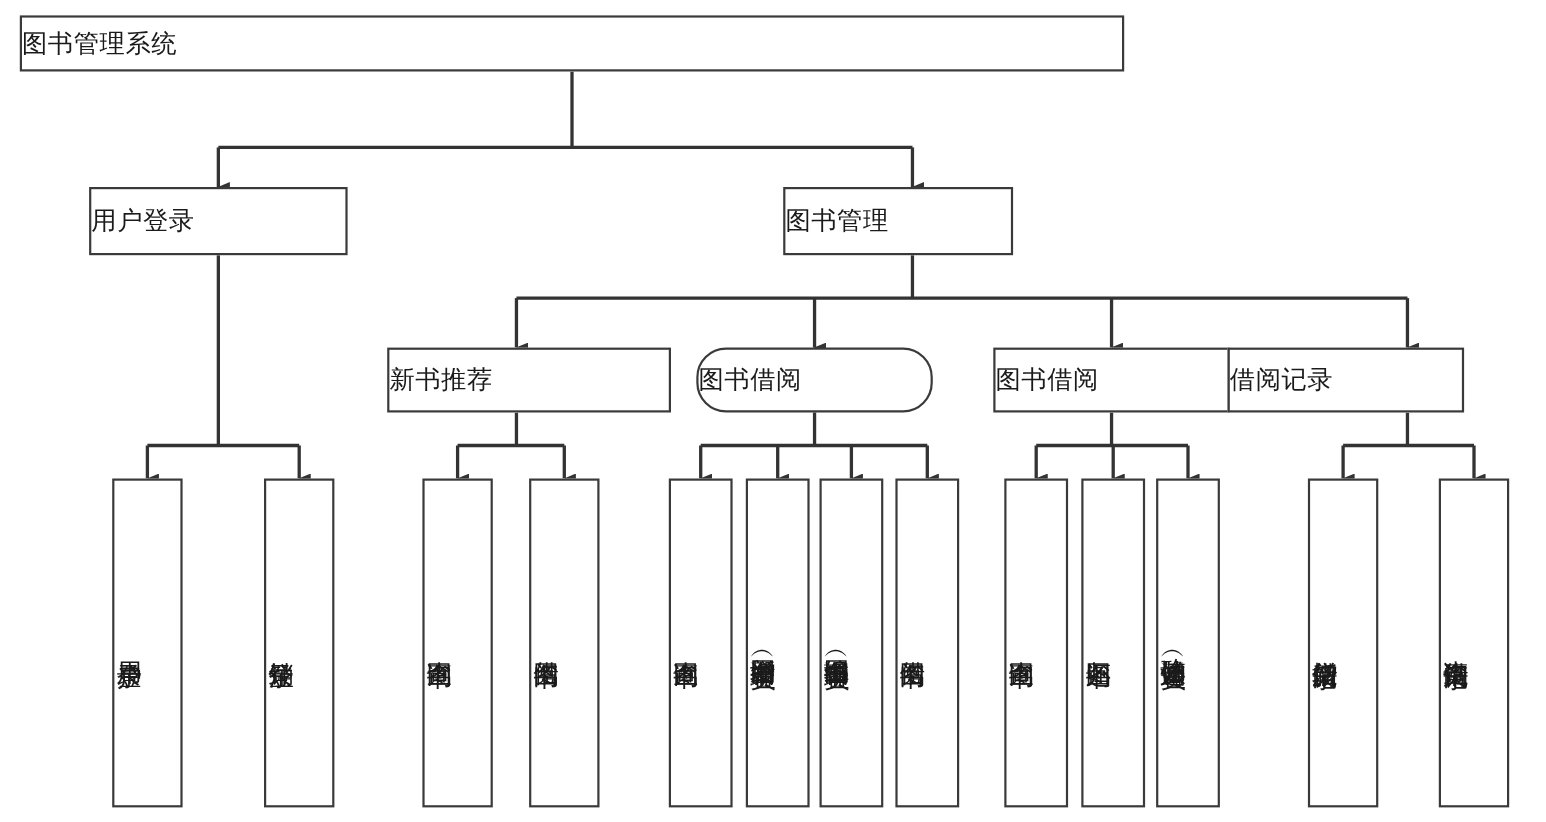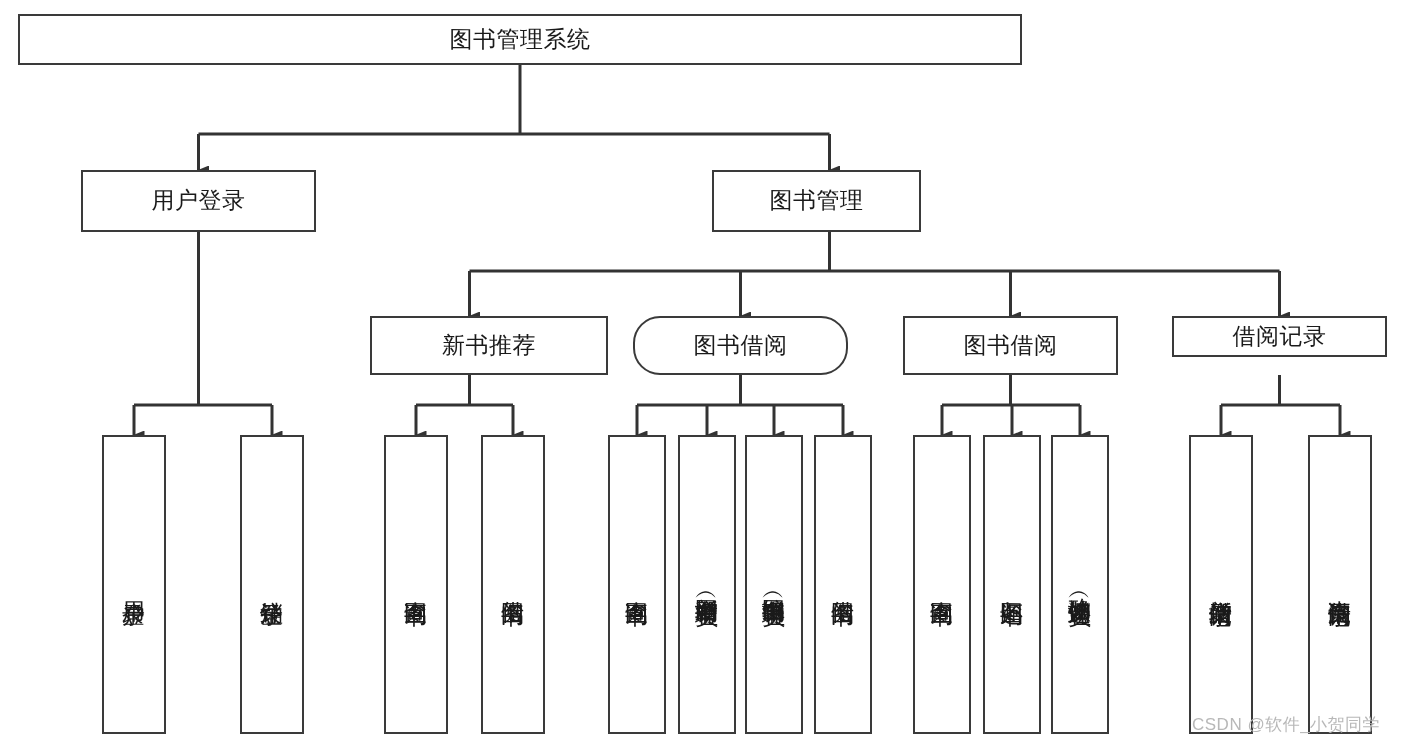--- a/index.html
+++ b/index.html
@@ -24,21 +24,21 @@
     width: 1405px;
     height: 747px;
   }
   .node-box {
     position: absolute;
     box-sizing: border-box;
     border: 2px solid #3a3a3a;
     background: #ffffff;
     display: flex;
     align-items: center;
-    justify-content: center;
+    justify-content: flex-start;
     color: #1a1a1a;
   }
   .node-box.horiz .node-label {
     font-size: 23px;
     line-height: 1.2;
     letter-spacing: 0.5px;
     white-space: nowrap;
   }
   .node-box.vert {
     align-items: center;
@@ -112,30 +112,30 @@
   <div id="node-layer">
       <div class="node-box horiz" style="left: 18px; top: 14px; width: 1004px; height: 51px;">
         <span class="node-label">图书管理系统</span>
       </div>
       <div class="node-box horiz" style="left: 81px; top: 170px; width: 235px; height: 62px;">
         <span class="node-label">用户登录</span>
       </div>
       <div class="node-box horiz" style="left: 712px; top: 170px; width: 209px; height: 62px;">
         <span class="node-label">图书管理</span>
       </div>
-      <div class="node-box horiz" style="left: 370px; top: 316px; width: 238px; height: 59px;">
+      <div class="node-box horiz" style="left: 352px; top: 316px; width: 258px; height: 59px;">
         <span class="node-label">新书推荐</span>
       </div>
       <div class="node-box horiz" style="left: 633px; top: 316px; width: 215px; height: 59px; border-radius: 27px;">
         <span class="node-label">图书借阅</span>
       </div>
       <div class="node-box horiz" style="left: 903px; top: 316px; width: 215px; height: 59px;">
         <span class="node-label">图书借阅</span>
       </div>
-      <div class="node-box horiz" style="left: 1172px; top: 316px; width: 215px; height: 41px;">
+      <div class="node-box horiz" style="left: 1116px; top: 316px; width: 215px; height: 59px;">
         <span class="node-label">借阅记录</span>
       </div>
       <div class="node-box vert" style="left: 102px; top: 435px; width: 64px; height: 299px;">
         <span class="node-label">用户登录</span>
       </div>
       <div class="node-box vert" style="left: 240px; top: 435px; width: 64px; height: 299px;">
         <span class="node-label">注销登录</span>
       </div>
       <div class="node-box vert" style="left: 384px; top: 435px; width: 64px; height: 299px;">
         <span class="node-label">查询图书</span>
@@ -165,15 +165,14 @@
         <span class="node-label">确认归还（管理员）</span>
       </div>
       <div class="node-box vert" style="left: 1189px; top: 435px; width: 64px; height: 299px;">
         <span class="node-label">新增借阅记录</span>
       </div>
       <div class="node-box vert" style="left: 1308px; top: 435px; width: 64px; height: 299px;">
         <span class="node-label">查询借阅记录</span>
       </div>
     </div>
 
-  <div class="watermark" style="left:1192px; top:713px;">CSDN @软件_小贺同学</div>
 
 </div>
 
 </body></html>

